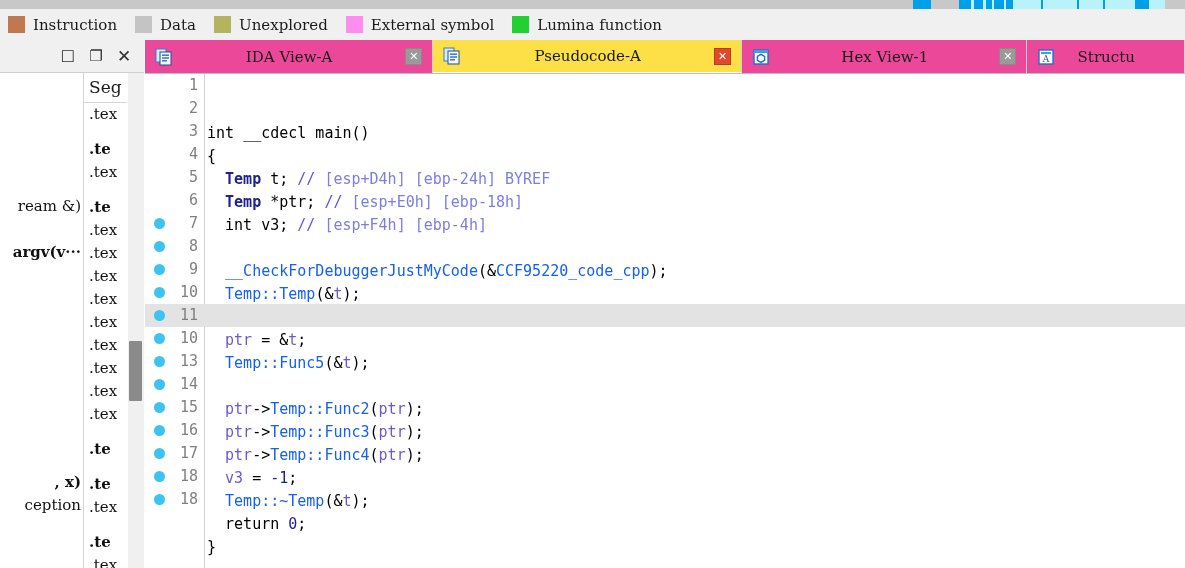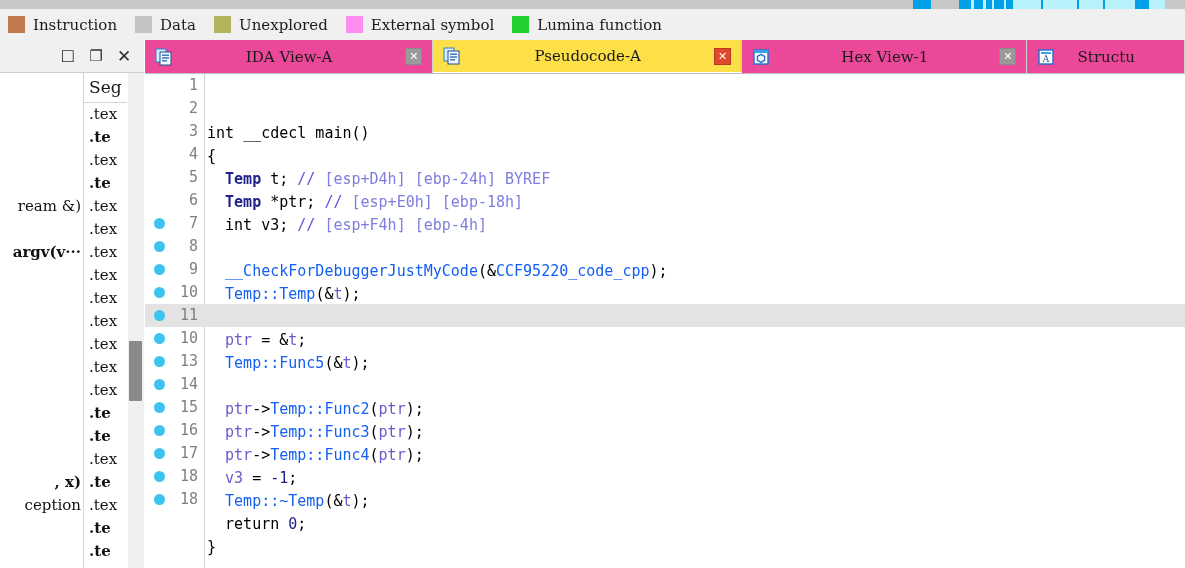--- a/index.html
+++ b/index.html
@@ -134,21 +134,21 @@
     height: 23px;
     line-height: 23px;
     font-family: "DejaVu Serif", serif;
     font-size: 15px;
     color: #111111;
     white-space: nowrap;
     padding-left: 5px;
     box-sizing: border-box;
     overflow: hidden;
   }
-  .fn-seg-row.bold { font-weight: bold; }
+  .fn-seg-row.bold { font-weight: bold; margin-top: 12px; }
   #fn-scrollbar-track {
     position: absolute;
     left: 128px; top: 33px;
     width: 16px; height: 495px;
     background: #f0f0f0;
   }
   #fn-scrollbar-thumb {
     position: absolute;
     left: 129px;
     width: 13px;

